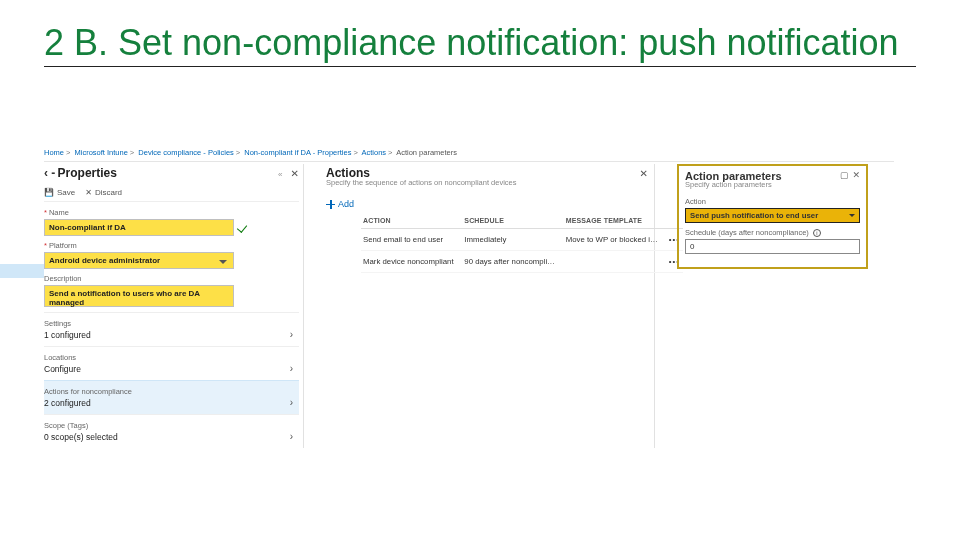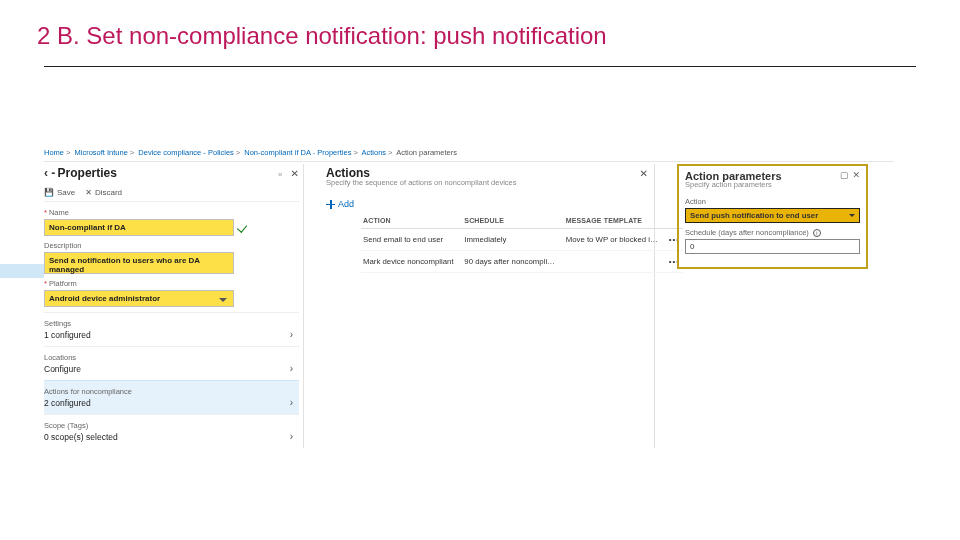--- a/index.html
+++ b/index.html
@@ -1,20 +1,20 @@
 <!DOCTYPE html>
 <html><head>
 <meta charset="utf-8">
 <style>
   * { box-sizing: border-box; margin: 0; padding: 0; font-family: "Segoe UI", Arial, sans-serif; }
   html, body { width: 960px; height: 540px; background: #fff; }
   .slide { width: 960px; height: 540px; position: relative; }
   .title {
-    position: absolute; left: 37px; top: 22px; font-size: 24px; font-weight: 400;
-    color: #be185d; letter-spacing: 0;
+    position: absolute; left: 44px; top: 22px; font-size: 36px; font-weight: 400;
+    color: #15803d; letter-spacing: 0;
   }
   .title-underline { position: absolute; left: 44px; right: 44px; top: 66px; height: 1px; background: #222; }
 
   .screenshot-area {
     position: absolute; left: 44px; top: 148px; width: 850px; height: 360px;
     font-size: 8px; color: #333;
   }
 
   
   .breadcrumbs { color: #0067b8; font-size: 7.5px; padding-bottom: 4px; border-bottom: 1px solid #e5e5e5; }
@@ -146,27 +146,27 @@
           <span>Discard</span>
         </span>
       </div>
 
       <div class="field">
         <div class="field-label"><span class="req">*</span><span>Name</span></div>
         <div class="select ok chev">Non-compliant if DA</div>
       </div>
 
       <div class="field">
+        <div class="field-label"><span class="req">*</span><span>Platform</span></div>
+        <div class="select chev">Android device administrator</div>
+      </div>
+
+      <div class="field">
         <div class="field-label">Description</div>
         <div class="textarea">Send a notification to users who are DA managed</div>
-      </div>
-
-      <div class="field">
-        <div class="field-label"><span class="req">*</span><span>Platform</span></div>
-        <div class="select chev">Android device administrator</div>
       </div>
 
       <div class="pane-row">
         <div class="pane-left">
           <span class="pane-lbl">Settings</span>
           <span class="pane-val">1 configured</span>
         </div>
         <span class="pane-chev">›</span>
       </div>
       <div class="pane-row">

